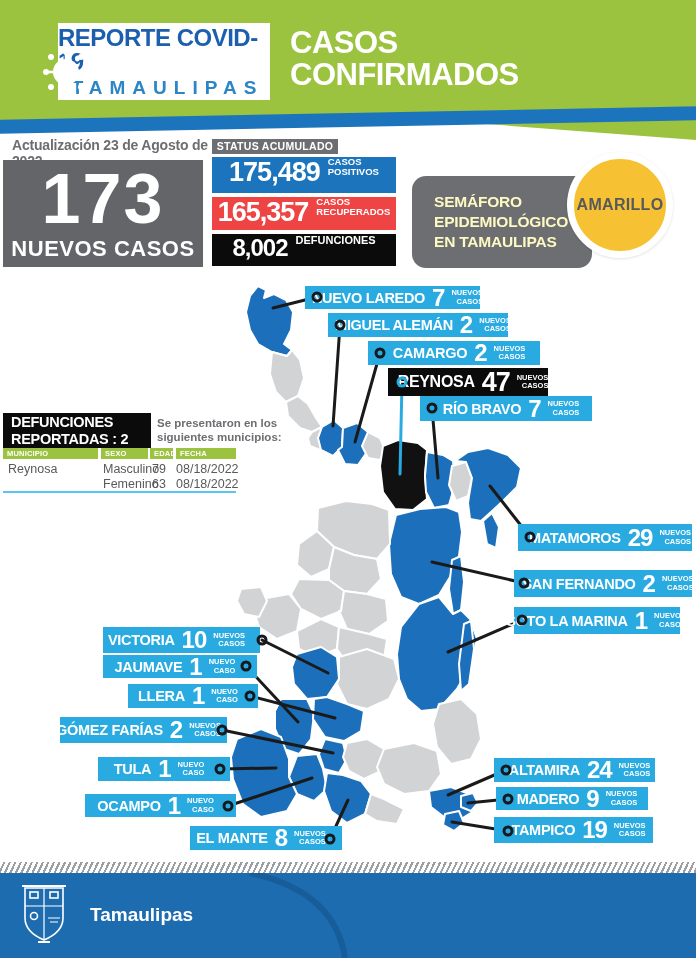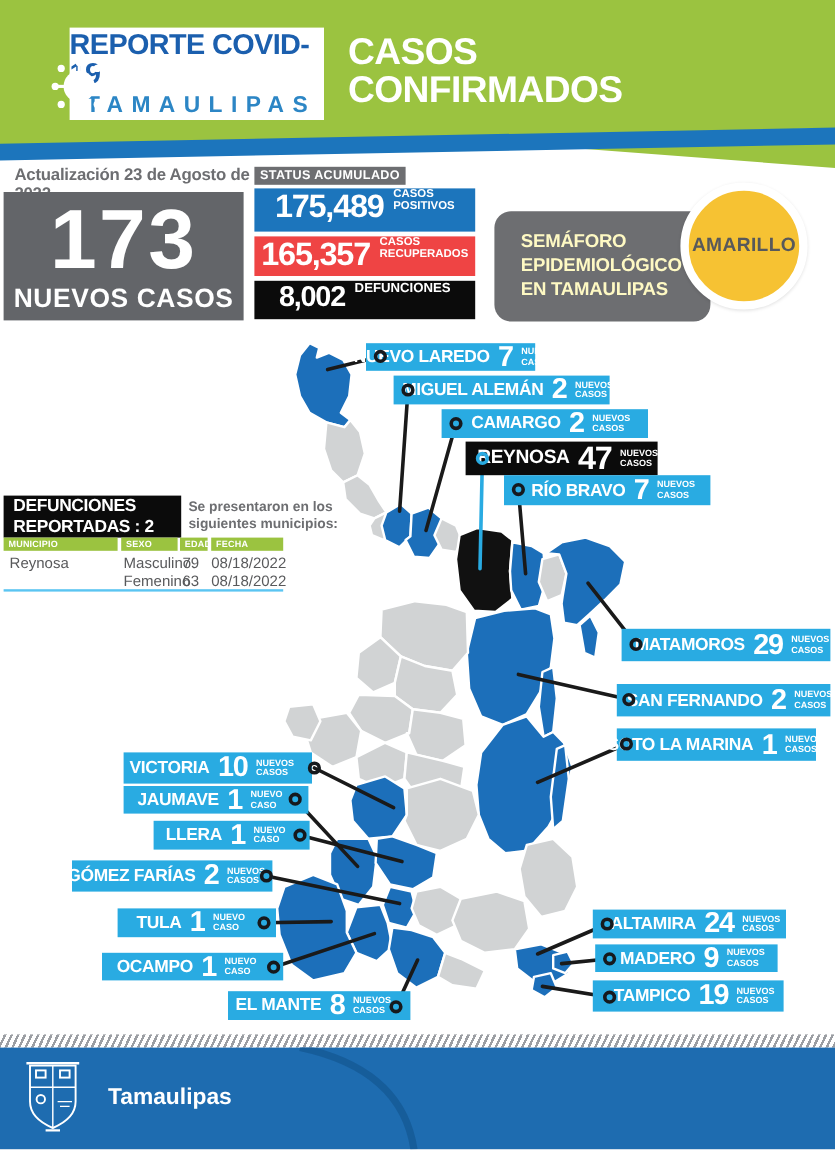--- a/index.html
+++ b/index.html
@@ -66,21 +66,21 @@
   .mblack{fill:#111111;}
   
   .mlabel{position:absolute;display:flex;align-items:center;justify-content:center;gap:7px;
           color:#fff;font-weight:bold;z-index:3;box-sizing:border-box;}
   .mlabel.blue{background:#29abe2;}
   .mlabel.black{background:#0b0b0b;}
   .ml-name{font-size:14.5px;letter-spacing:-0.3px;white-space:nowrap;}
   .ml-num{font-size:24px;letter-spacing:-1px;line-height:1;}
   .mlabel.black .ml-name{font-size:16px;}
   .mlabel.black .ml-num{font-size:27px;}
-  .ml-unit{font-size:7.5px;line-height:1.1;text-align:left;letter-spacing:0;}
+  .ml-unit{font-size:7.5px;line-height:1.1;text-align:right;letter-spacing:0;}
   .mdot{position:absolute;width:11px;height:11px;border-radius:50%;border:3px solid #16191d;
         box-sizing:border-box;background:transparent;z-index:5;transform:translate(-50%,-50%);}
   
   .hatch{position:absolute;left:0;top:862px;width:696px;height:11px;
          background:repeating-linear-gradient(115deg,#ffffff 0 3px,#9b9ea3 3px 5px);}
   .footer{position:absolute;left:0;top:873px;width:696px;height:85px;background:#1e6cb0;}
   .brand{position:absolute;left:90px;top:904px;color:#ffffff;font-weight:bold;font-size:19px;z-index:2;}
   .shield{position:absolute;left:20px;top:882px;z-index:2;}
   .footer-curve{position:absolute;left:0;top:873px;}
 </style>
@@ -236,21 +236,21 @@
         <line x1="276" y1="768" x2="220" y2="769" stroke="#1a1a1a" stroke-width="3" stroke-linecap="round"></line>
         <line x1="312" y1="778" x2="228" y2="806" stroke="#1a1a1a" stroke-width="3" stroke-linecap="round"></line>
         <line x1="348" y1="800" x2="330" y2="839" stroke="#1a1a1a" stroke-width="3" stroke-linecap="round"></line>
         <line x1="448" y1="795" x2="506" y2="770" stroke="#1a1a1a" stroke-width="3" stroke-linecap="round"></line>
         <line x1="468" y1="803" x2="508" y2="799" stroke="#1a1a1a" stroke-width="3" stroke-linecap="round"></line>
         <line x1="452" y1="822" x2="508" y2="831" stroke="#1a1a1a" stroke-width="3" stroke-linecap="round"></line>
       </g>
   </svg>
 
   <div id="labels">
-      <div class="mlabel blue" style="left: 305px; top: 286px; width: 141px; height: 23px; padding-left: 14px; padding-right: 4px;">
+      <div class="mlabel blue" style="left: 305px; top: 286px; width: 175px; height: 23px; padding-left: 14px; padding-right: 4px;">
         <span class="ml-name">NUEVO LAREDO</span>
         <span class="ml-num">7</span>
         <span class="ml-unit">
           <div>NUEVOS</div>
           <div>CASOS</div>
         </span>
       </div>
       <div class="mdot" style="left: 317px; top: 297px;"></div>
       <div class="mlabel blue" style="left: 328px; top: 313px; width: 180px; height: 24px; padding-left: 14px; padding-right: 4px;">
         <span class="ml-name">MIGUEL ALEMÁN</span>

